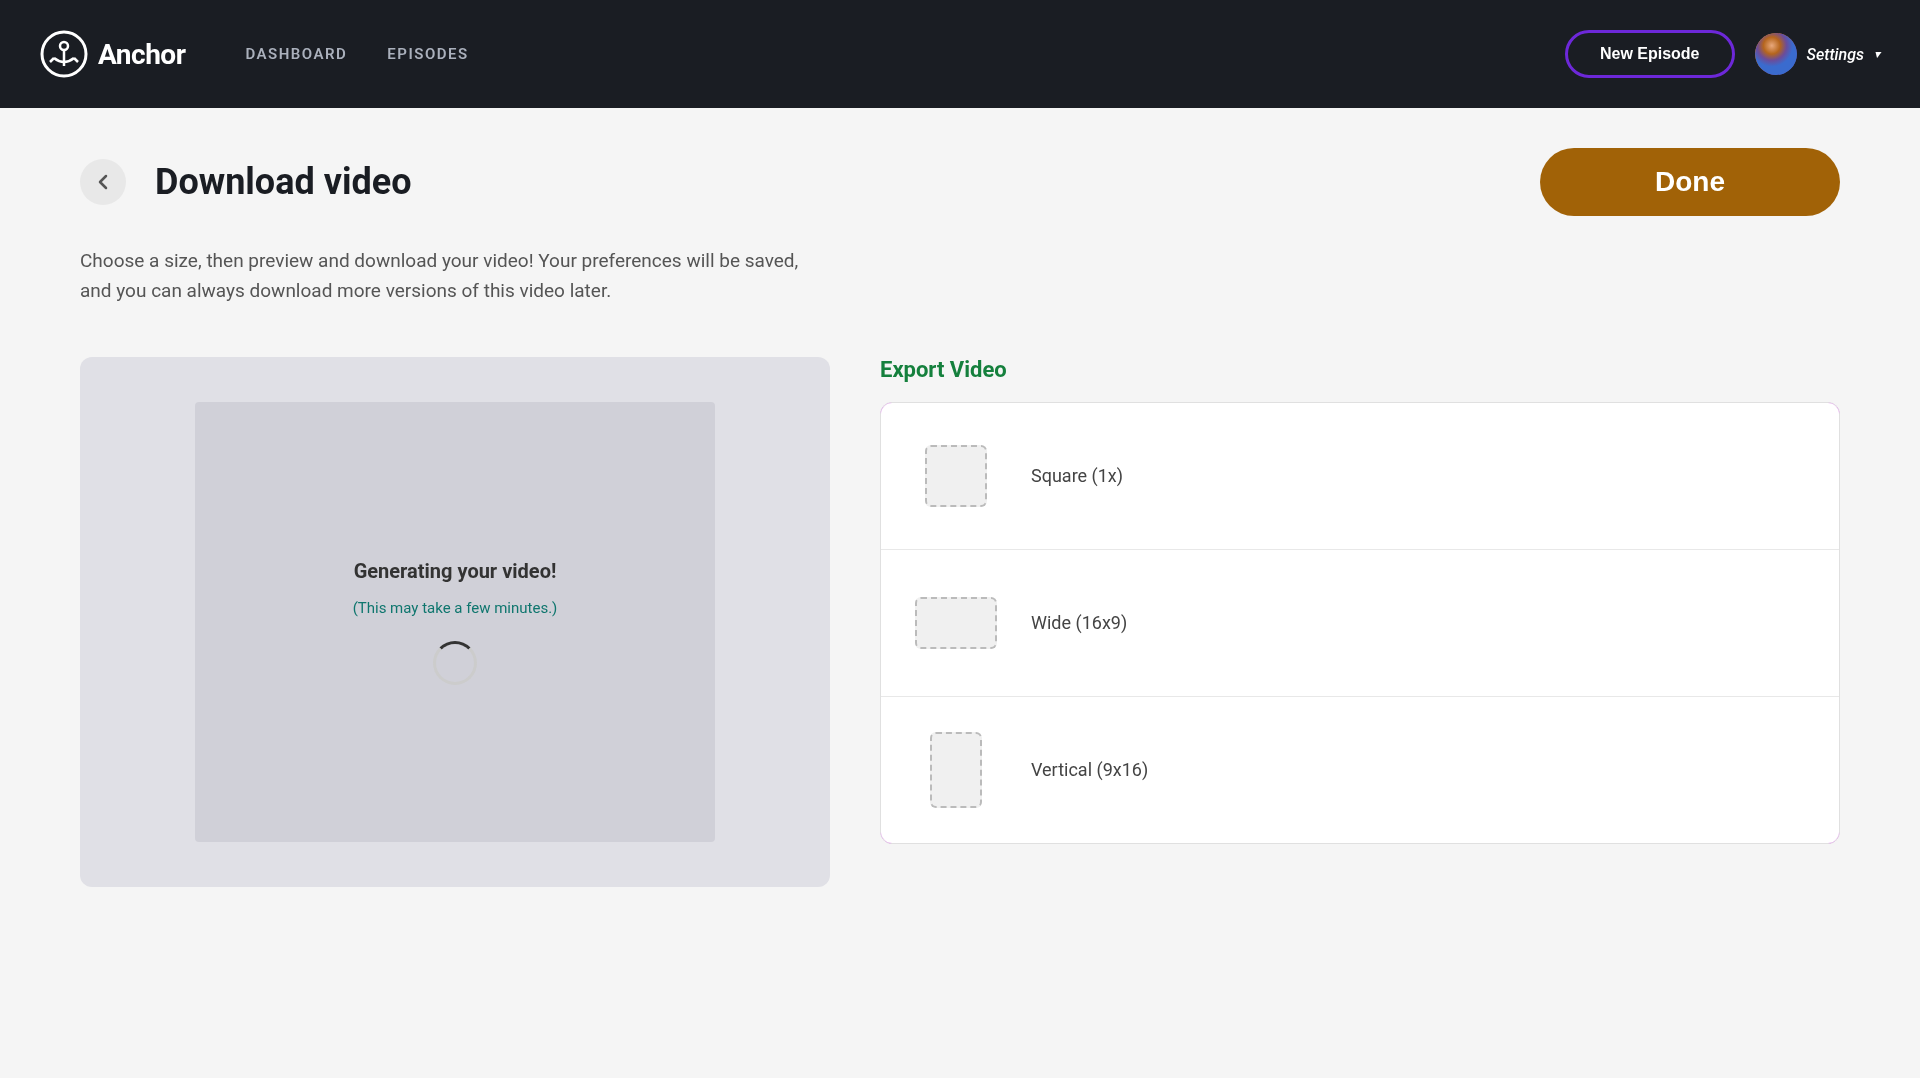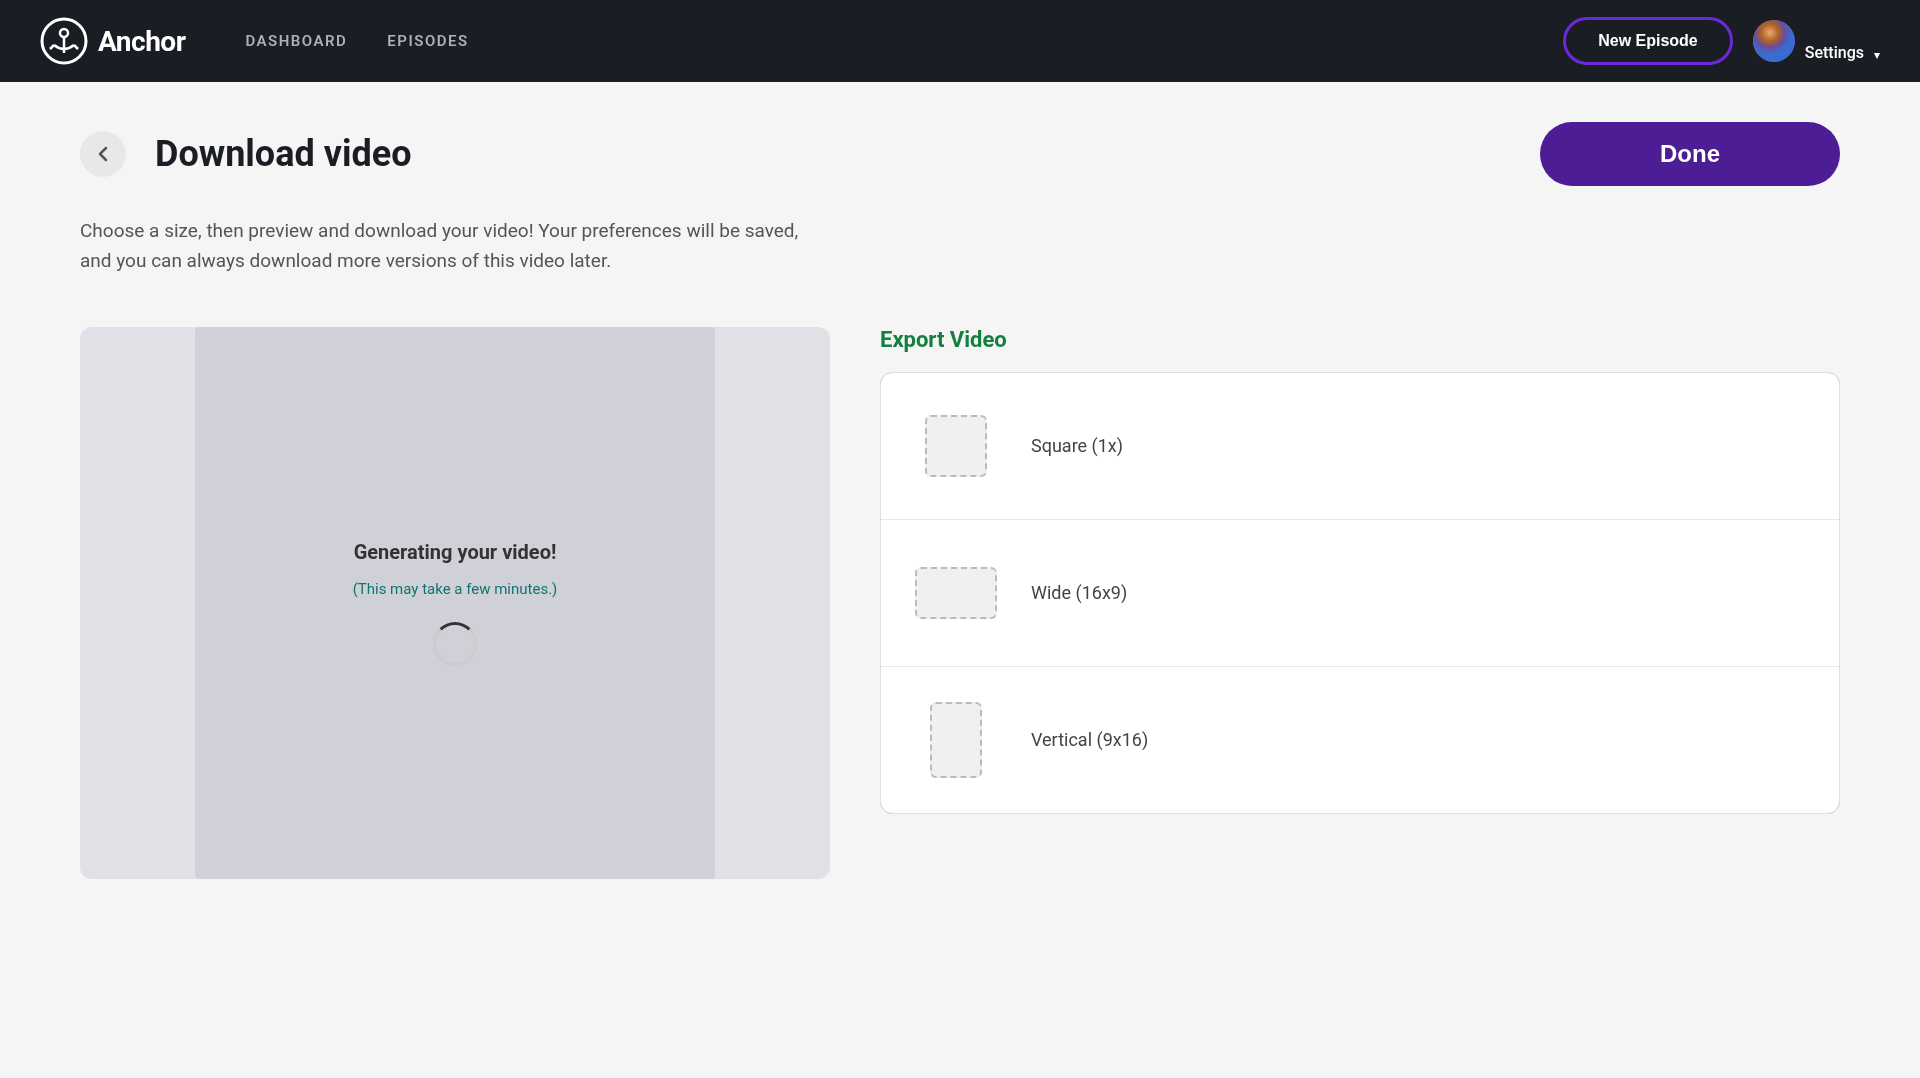--- a/index.html
+++ b/index.html
@@ -6,21 +6,21 @@
     body {
       font-family: -apple-system, BlinkMacSystemFont, 'Segoe UI', Roboto, sans-serif;
       background: #f5f5f5;
       min-height: 1078px;
       width: 1920px;
     }
 
     
     .header {
       background: #1a1d23;
-      height: 82px;
+      height: 108px;
       display: flex;
       align-items: center;
       padding: 0 40px;
       justify-content: space-between;
     }
     .header-left {
       display: flex;
       align-items: center;
       gap: 60px;
     }
@@ -64,23 +64,24 @@
       border: 3px solid #6d28d9;
       color: white;
       padding: 12px 32px;
       border-radius: 50px;
       font-size: 16px;
       font-weight: 600;
       cursor: pointer;
     }
     .settings-area {
       display: flex;
-      align-items: flex-end;
+      align-items: center;
       gap: 10px;
       cursor: pointer;
+      font-style: italic;
     }
     .avatar {
       width: 42px;
       height: 42px;
       border-radius: 50%;
       background: linear-gradient(135deg, #e8a87c, #b5651d, #6b4c9a, #3a6bce);
       overflow: hidden;
       display: flex;
       align-items: center;
       justify-content: center;
@@ -126,26 +127,26 @@
       justify-content: center;
       font-size: 20px;
       color: #555;
     }
     .page-title {
       font-size: 36px;
       font-weight: 700;
       color: #1a1d23;
     }
     .done-btn {
-      background: #4c1d95;
+      background: #a16207;
       color: white;
       border: none;
       padding: 18px 80px;
       border-radius: 50px;
-      font-size: 24px;
+      font-size: 28px;
       font-weight: 600;
       cursor: pointer;
       min-width: 300px;
     }
 
     
     .description {
       color: #555;
       font-size: 19px;
       line-height: 1.6;
@@ -168,21 +169,21 @@
       min-height: 530px;
       display: flex;
       align-items: center;
       justify-content: center;
       position: relative;
       overflow: hidden;
     }
     .preview-inner {
       background: #d0d0d8;
       width: 520px;
-      height: 552px;
+      height: 440px;
       border-radius: 4px;
       display: flex;
       flex-direction: column;
       align-items: center;
       justify-content: center;
       gap: 16px;
     }
     .generating-text {
       font-size: 20px;
       font-weight: 700;

